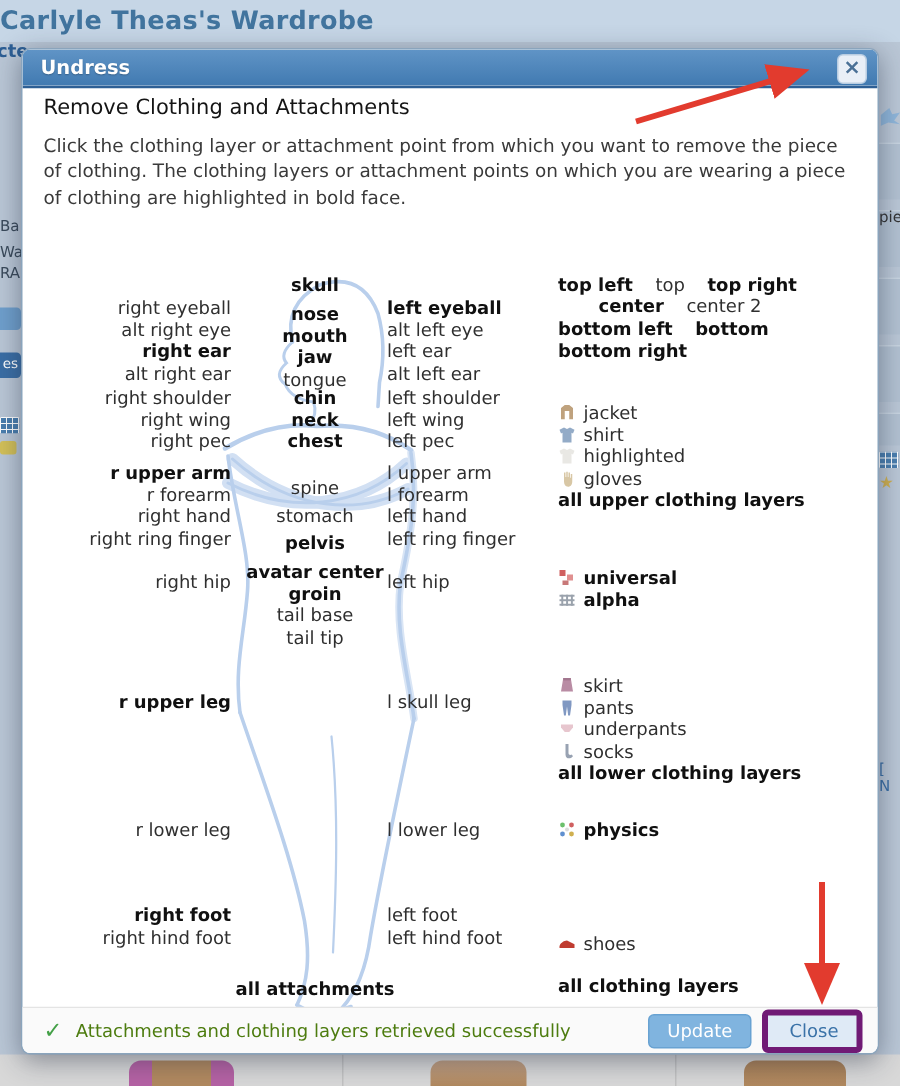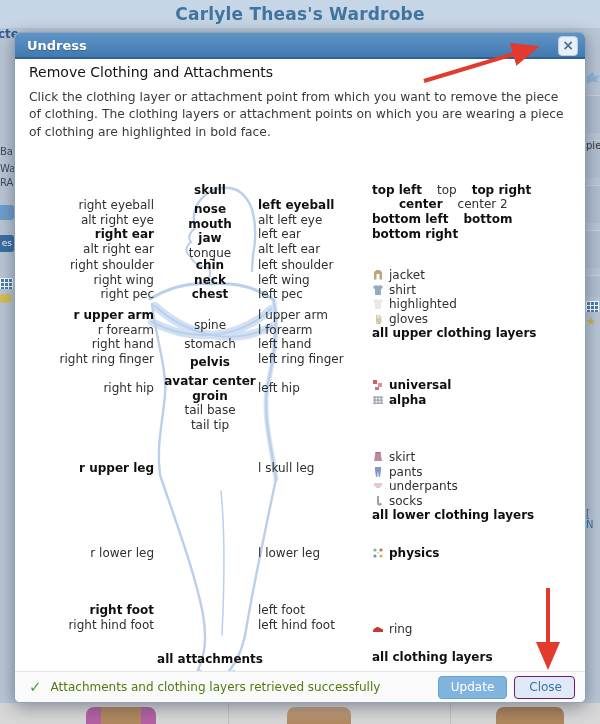--- a/index.html
+++ b/index.html
@@ -1,21 +1,21 @@
 <!DOCTYPE html>
 <html><head>
 <meta charset="utf-8">
 <style>
   * { box-sizing: border-box; margin: 0; padding: 0; }
   html,body { width:600px; height:724px; overflow:hidden; }
   body { font-family:"DejaVu Sans","Liberation Sans",sans-serif; position:relative; background:#bac7d6; }
 
   
   .bg-top { position:absolute; top:0; left:0; right:0; height:28px; background:#c6d6e6; z-index:1; }
-  .bg-title { text-align:center; font-size:17px; font-weight:bold; color:#41749e; padding-top:4px; letter-spacing:.2px; }
+  .bg-title { text-align:left; font-size:17px; font-weight:bold; color:#41749e; padding-top:4px; letter-spacing:.2px; }
   .frag { position:absolute; font-size:10px; color:#3a4a5a; z-index:1; }
   .frag-cte { top:27px; left:-2px; font-size:12px; font-weight:bold; color:#2d5f95; }
   .frag-ba { top:146px; left:0; } .frag-wa { top:163px; left:0; } .frag-ra { top:177px; left:0; }
   .bg-btn1 { position:absolute; top:205px; left:-6px; width:20px; height:15px; background:#6f9fcc; border-radius:3px; z-index:1; }
   .bg-btn2 { position:absolute; top:235px; left:-8px; width:22px; height:17px; background:#3a6ea5; border-radius:3px; color:#fff; font-size:9px; text-align:right; padding:3px 2px 0 0; z-index:1; }
   .bg-grid { position:absolute; width:13px; height:11px; background:#4a7eae; border-radius:1px; z-index:1;
              background-image:linear-gradient(#fff 1px,transparent 1px),linear-gradient(90deg,#fff 1px,transparent 1px);
              background-size:4px 4px; }
   .bg-grid-l { top:278px; left:0; } .bg-grid-r { top:301px; left:586px; }
   .bg-blob { position:absolute; top:294px; left:0; width:11px; height:9px; background:#d3c058; border-radius:2px; z-index:1; }
@@ -66,21 +66,21 @@
   .mi svg { display:block; }
 
   
   .footer { position:absolute; left:0; right:0; bottom:0; height:31px; background:#fafafa;
             border-top:1px solid #e4e4e4; border-radius:0 0 5px 5px; display:flex; align-items:center;
             padding:0 10px 0 14px; }
   .check { color:#43a047; font-size:15px; font-weight:bold; margin-right:9px; }
   .status { flex:1; font-size:12px; color:#4d7c0f; }
   .btn { font-family:inherit; font-size:12px; border-radius:4px; padding:3px 12px 4px; cursor:pointer; }
   .btn-update { background:#80b4df; border:1px solid #68a2d2; color:#fff; margin-right:7px; }
-  .btn-close { background:#dfeaf6; border:1px solid #701a75; color:#3a72a8;padding-left:14px; }
+  .btn-close { background:#dfeaf6; border:4px solid #701a75; color:#3a72a8;padding-left:14px; }
 
   .arrows { position:absolute; inset:0; z-index:30; pointer-events:none; }
 </style>
 </head>
 <body>
 
 <div class="bg-top">
   <div class="bg-title">Carlyle Theas's Wardrobe</div>
 </div>
 <div class="frag frag-cte">cte</div>
@@ -349,21 +349,21 @@
         <span>physics</span>
       </div>
     </div>
   <div class="grp layers" style="top:589px">
       <div class="pt">
         <span class="mi">
           <svg width="12" height="12" viewBox="0 0 12 12">
             <path d="M1 8c0-2 3-4 5-4l5 2.5V9H1z" fill="#c03c30"></path>
           </svg>
         </span>
-        <span>ring</span>
+        <span>shoes</span>
       </div>
     </div>
   <div class="grp layers" style="top:617px">
       <div class="pt bold no-icon">
         <span>all clothing layers</span>
       </div>
     </div>
 
   <div class="footer">
     <span class="check">✓</span>

